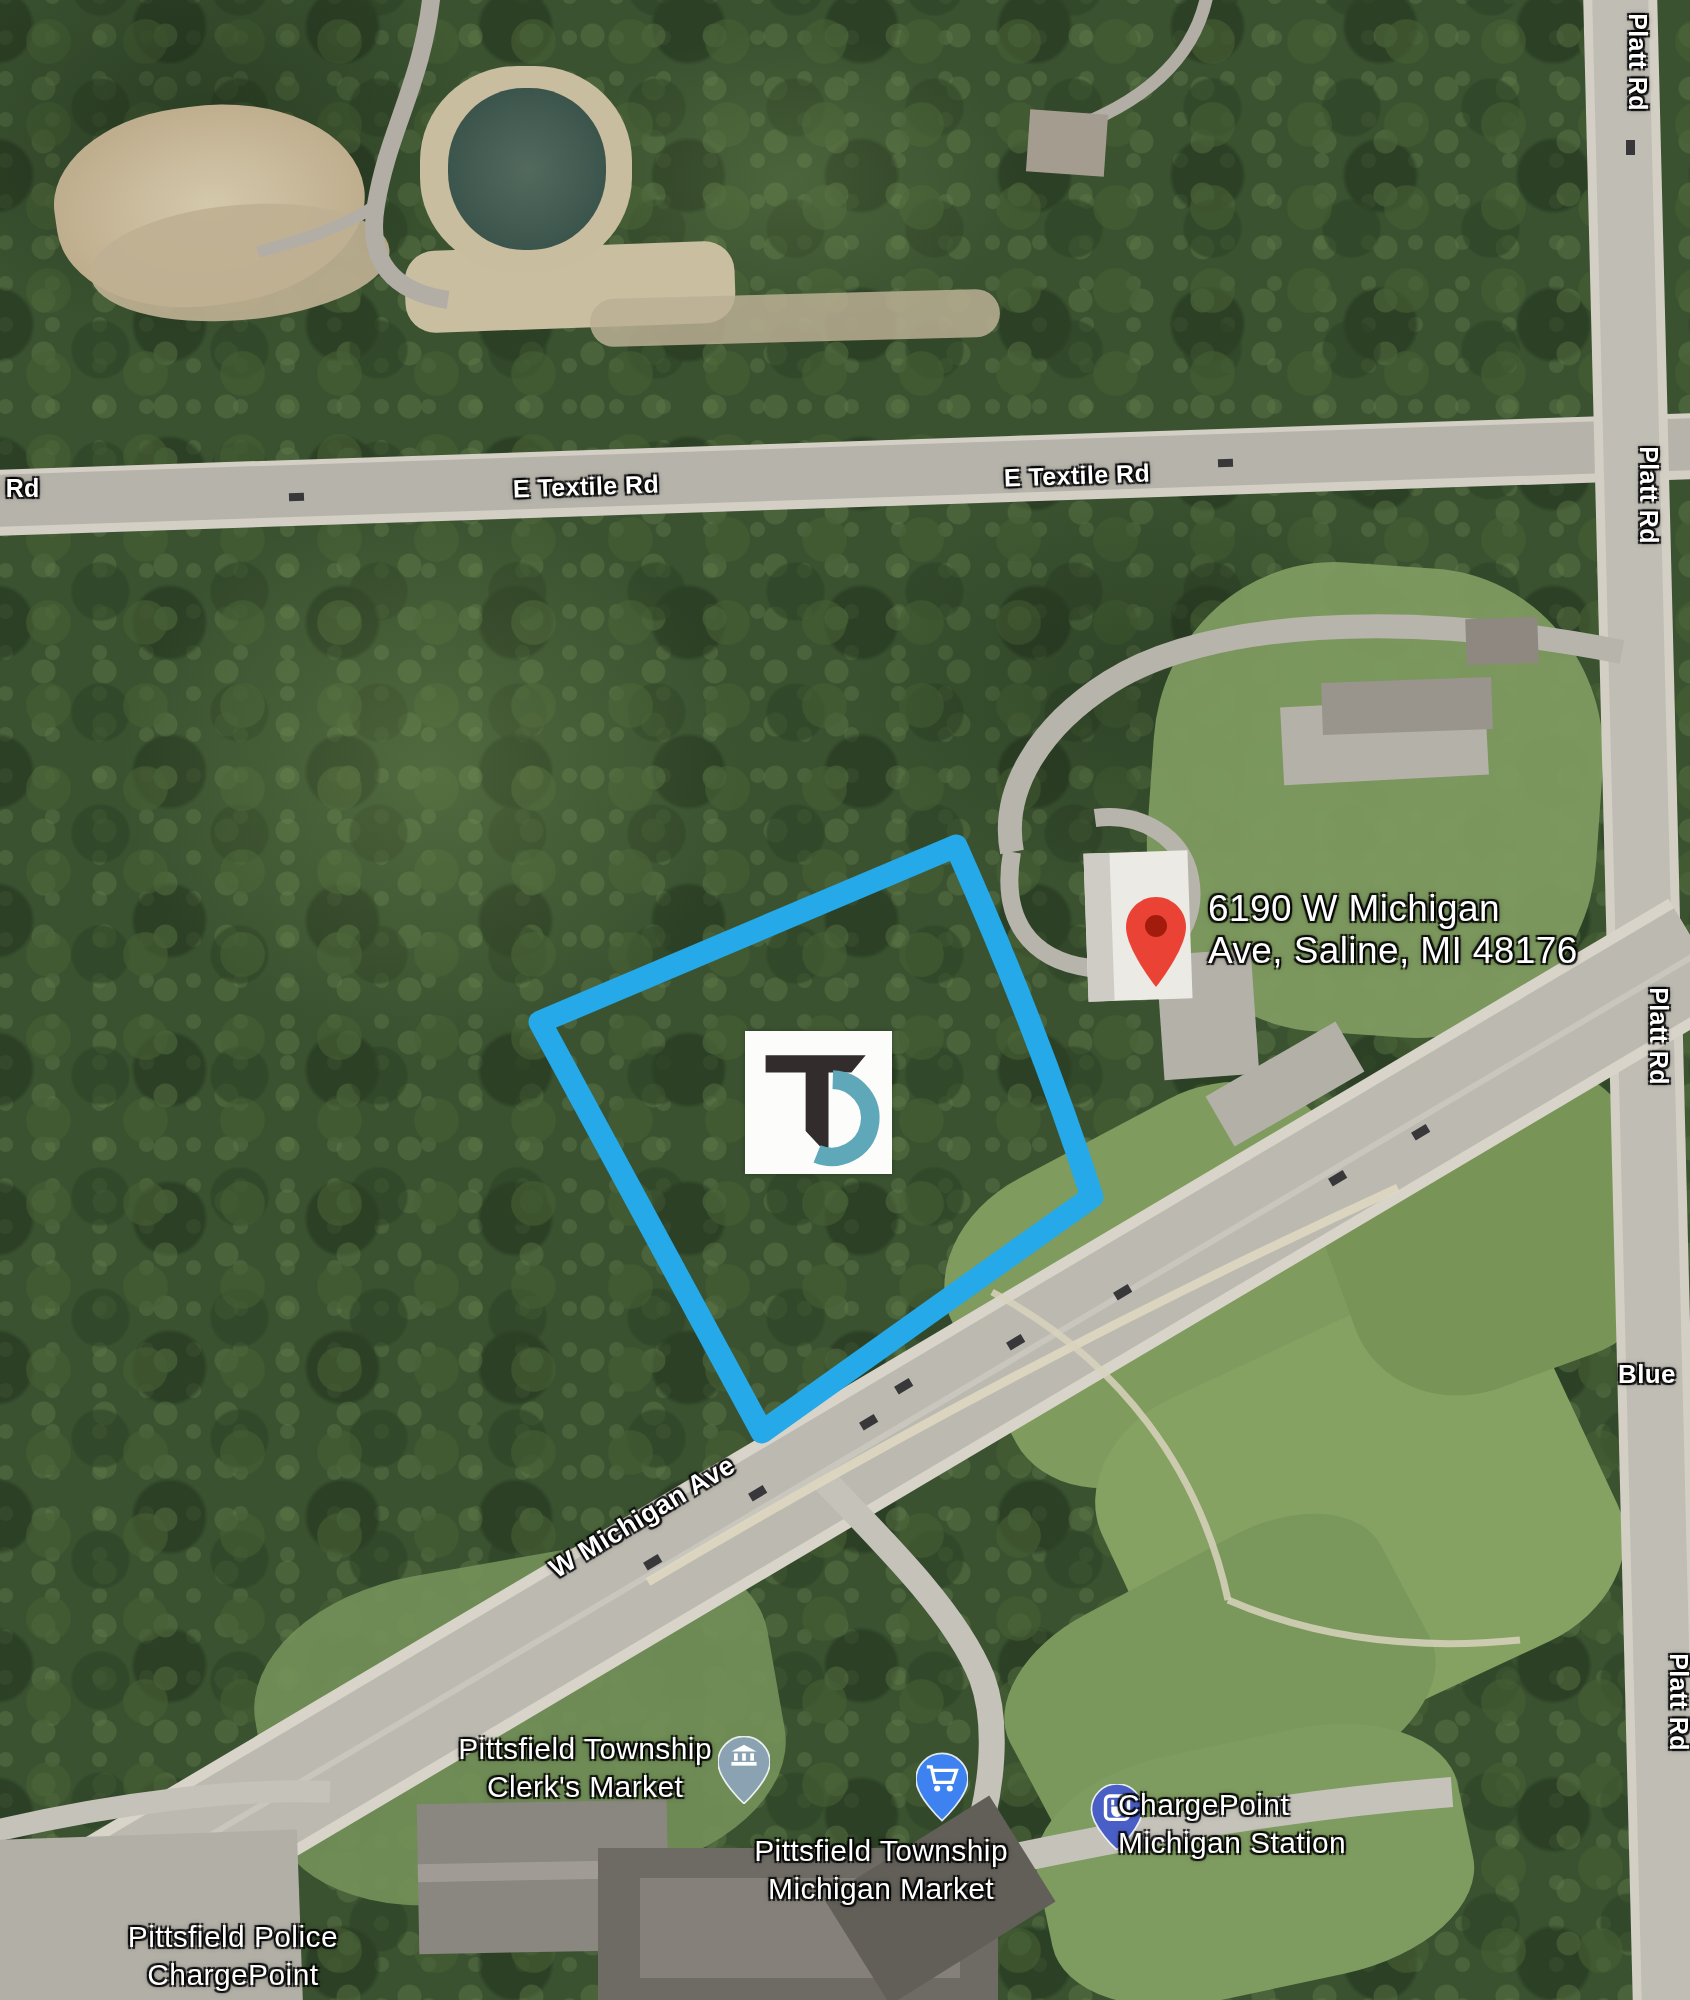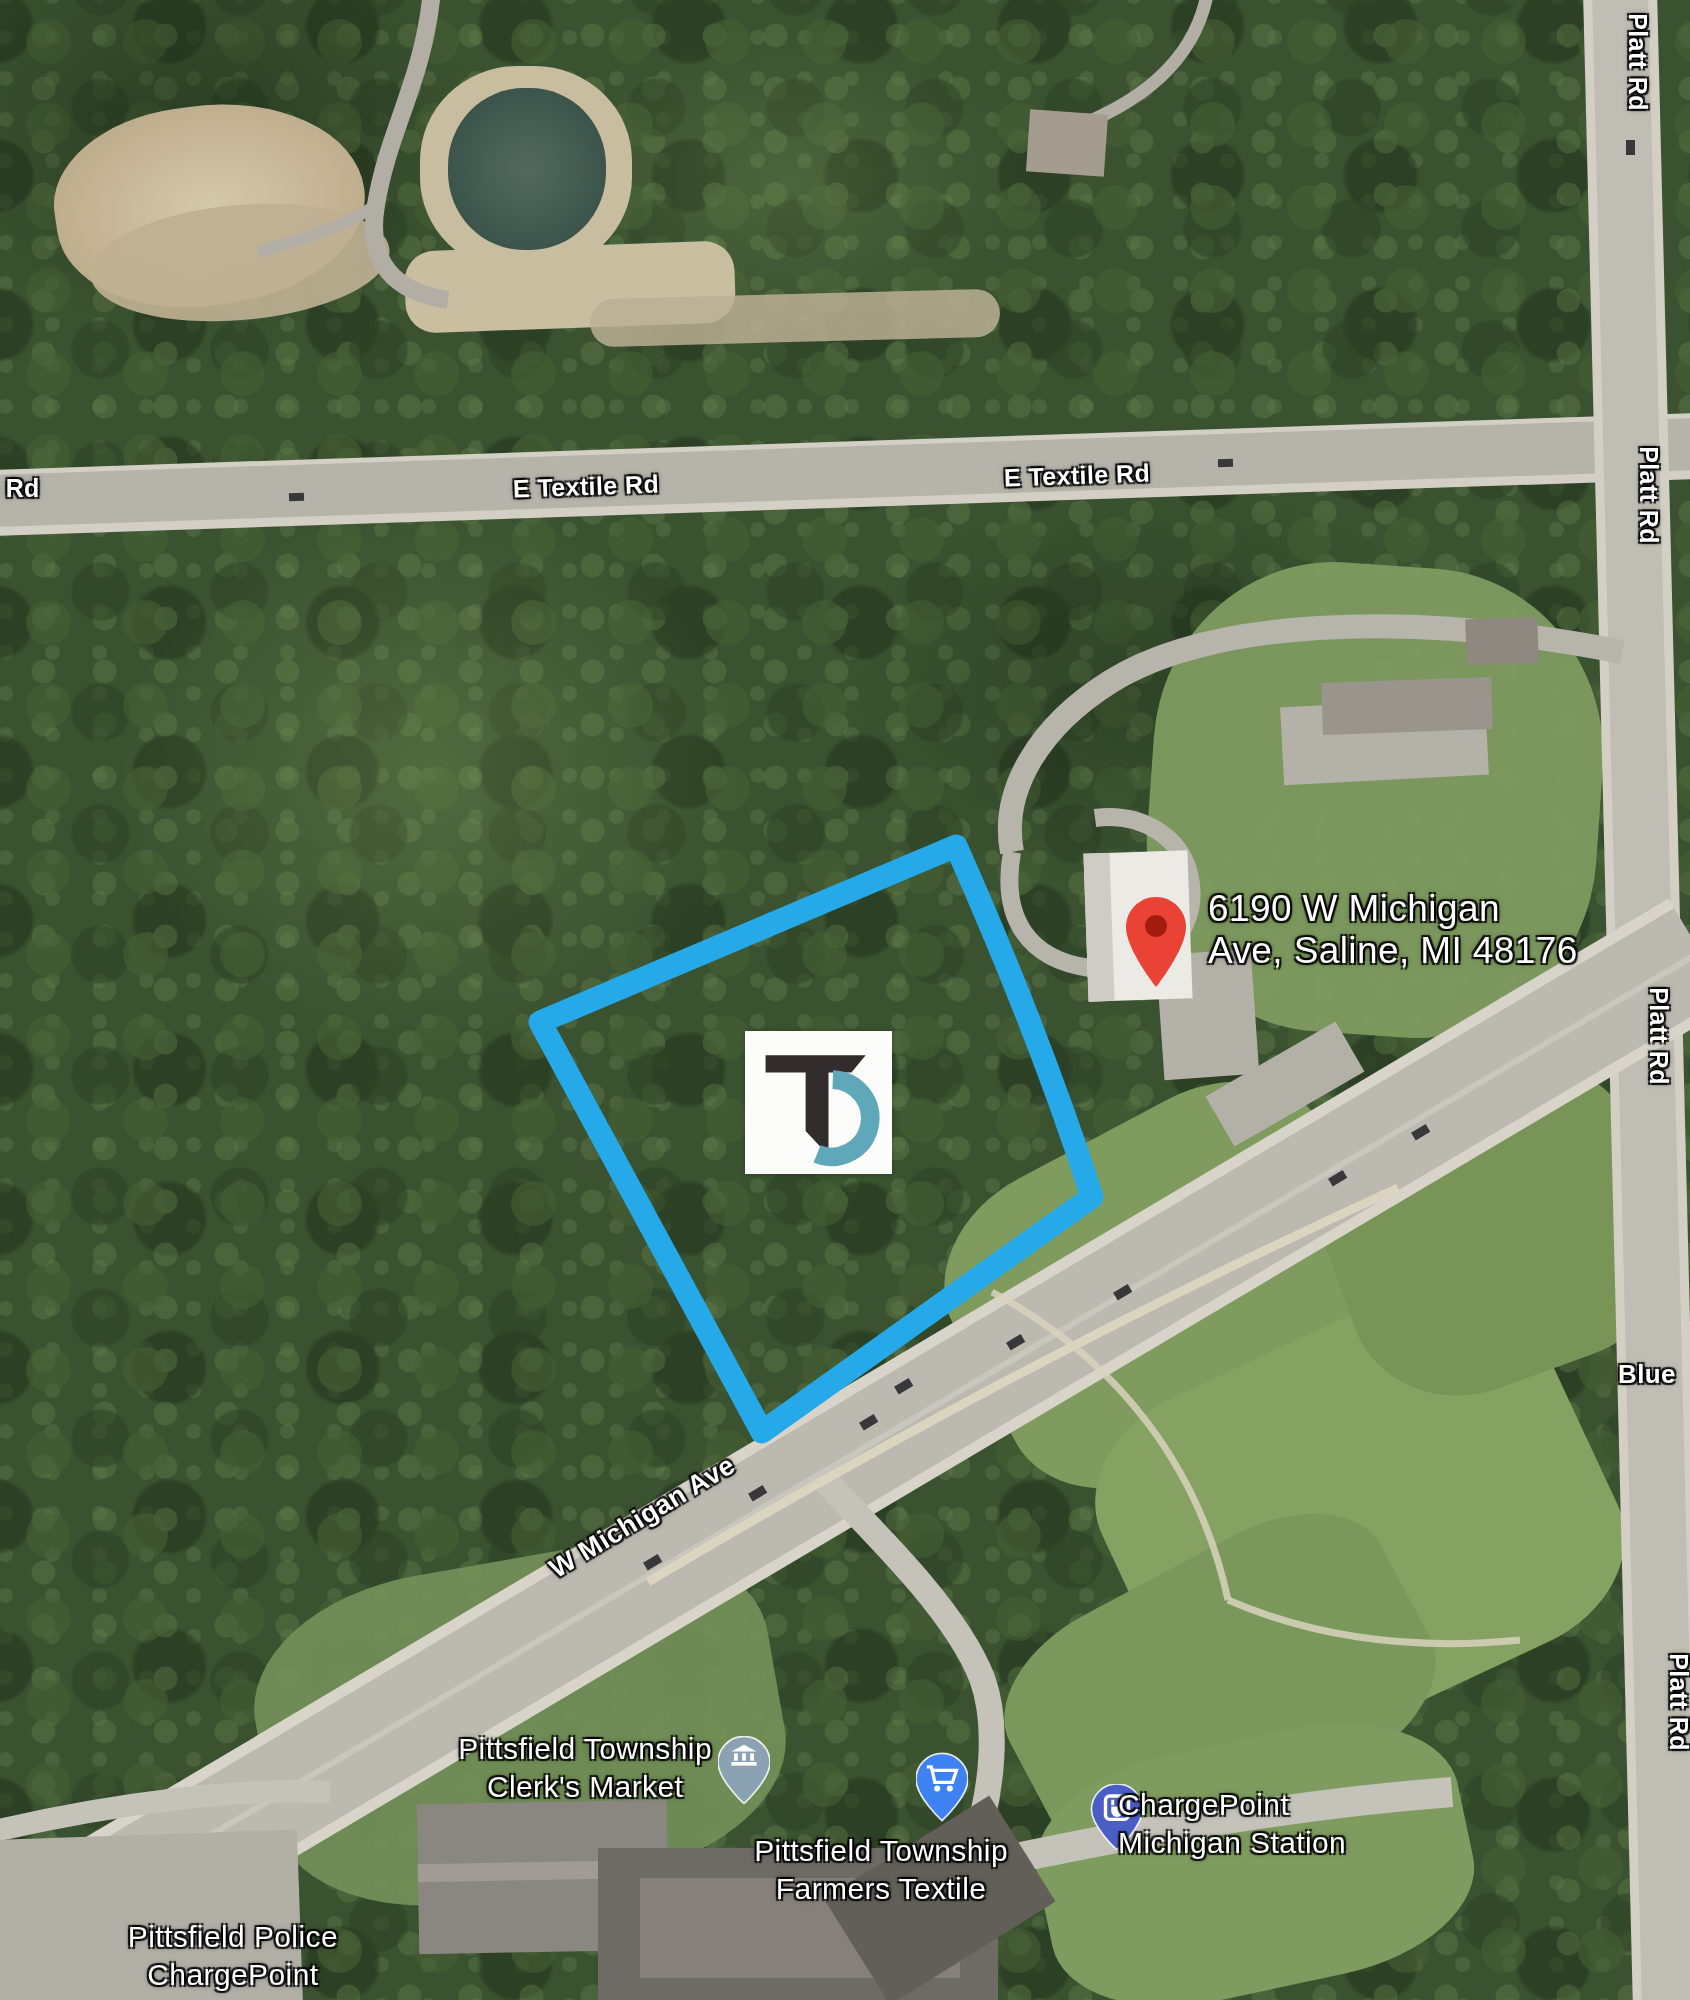--- a/index.html
+++ b/index.html
@@ -196,21 +196,21 @@
       <path d="M9.3 10.6 h5.4 v2.2 a2.7 2.7 0 0 1 -5.4 0 z" fill="#ffffff"></path>
     </svg>
   </div>
 
   <div class="maplabel poi-label ra" style="right:978px;top:1730px;">
     <div>Pittsfield Township</div>
     <div>Clerk's Market</div>
   </div>
   <div class="maplabel poi-label ra" style="right:682px;top:1832px;">
     <div>Pittsfield Township</div>
-    <div>Farmers Textile</div>
+    <div>Michigan Market</div>
   </div>
   <div class="maplabel poi-label" style="left:1118px;top:1786px;">
     <div>ChargePoint</div>
     <div>Michigan Station</div>
   </div>
   <div class="maplabel poi-label ra" style="right:1352px;top:1918px;">
     <div>Pittsfield Police</div>
     <div>ChargePoint</div>
   </div>
 

